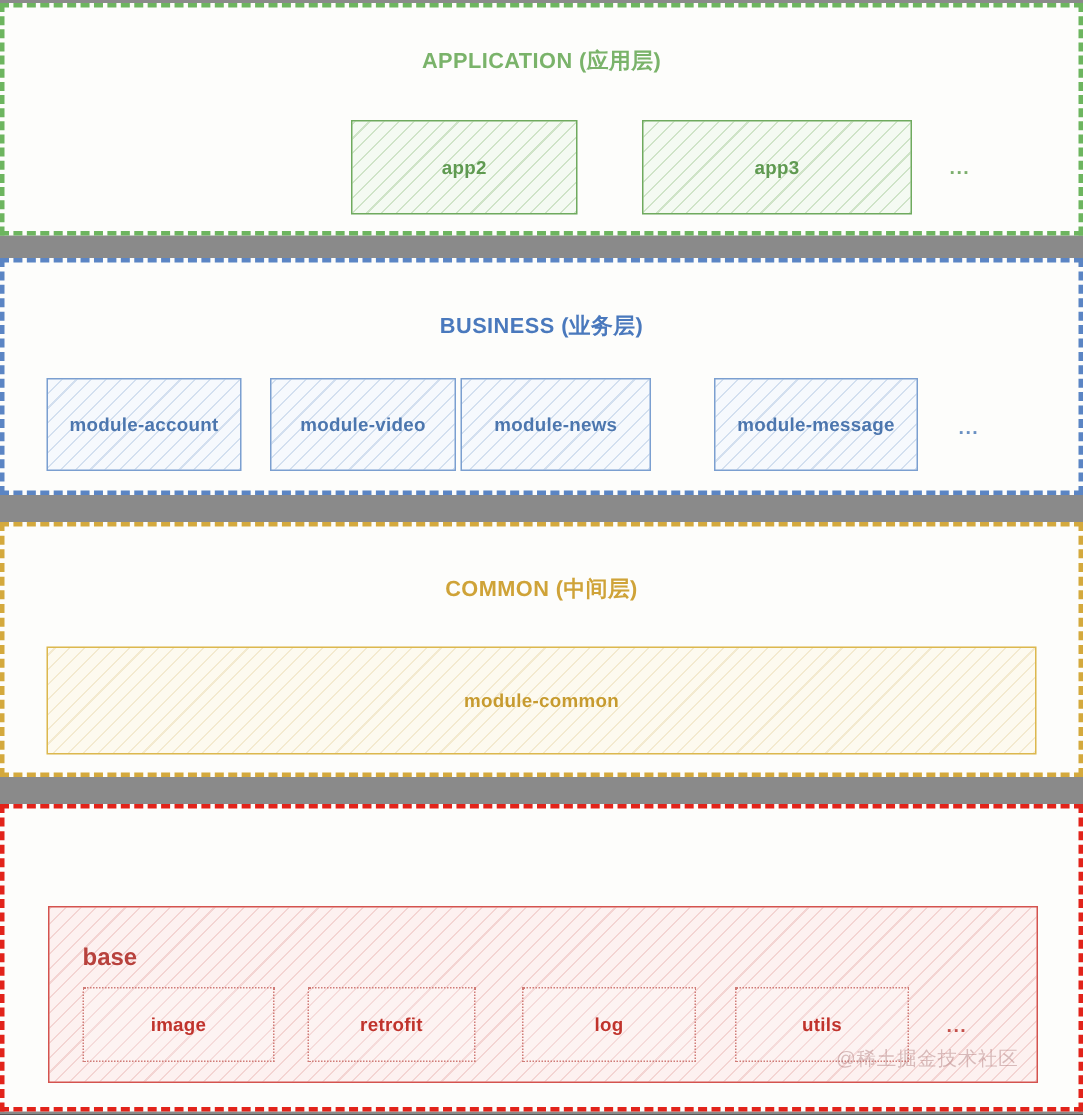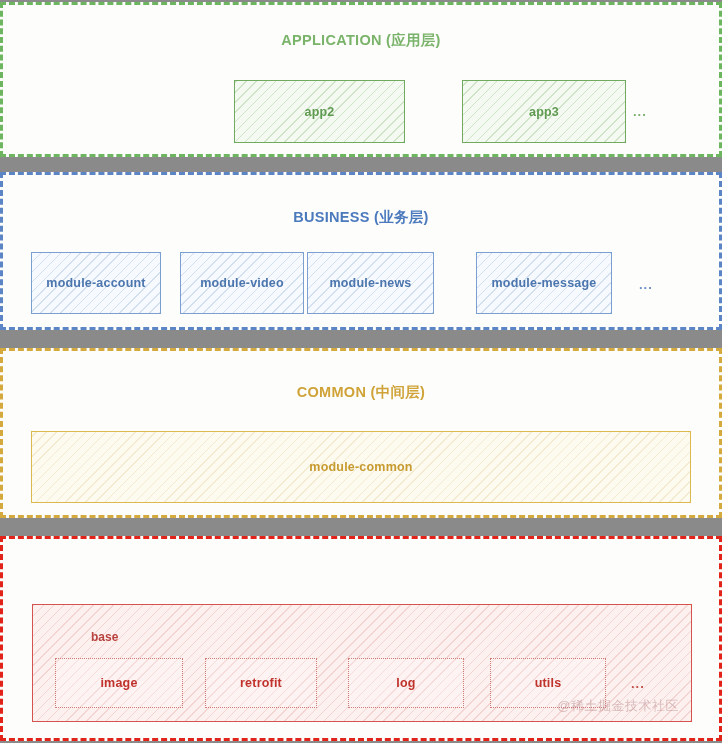--- a/index.html
+++ b/index.html
@@ -81,22 +81,22 @@
     color: #5f9a51;
     background-color: #f4faf2;
     background-image: repeating-linear-gradient(
         -45deg,
         rgba(120,175,100,0.30) 0px,
         rgba(120,175,100,0.30) 1px,
         rgba(255,255,255,0) 1px,
         rgba(255,255,255,0) 7px);
   }
   #app-box-1 { left: 38px;  width: 163px; }
-  #app-box-2 { left: 231px; width: 171px; }
-  #app-box-3 { left: 425px; width: 164px; margin-left: 34px; }
+  #app-box-2 { left: 231px; width: 151px; }
+  #app-box-3 { left: 425px; width: 180px; }
   #app-ellipsis { left: 630px; top: 100px; color: #7cae6d; }
 
   
   #layer-business {
     top: 172px;
     height: 158px;
     border-color: #5b85c4;
   }
   #layer-business .layer-title {
     top: 33px;
@@ -171,24 +171,23 @@
         -45deg,
         rgba(210,110,105,0.22) 0px,
         rgba(210,110,105,0.22) 1px,
         rgba(255,255,255,0) 1px,
         rgba(255,255,255,0) 7px);
   }
   #base-outer-label {
     position: absolute;
     left: 22px;
     top: 25px;
-    font-size: 12px;
+    font-size: 16px;
     font-weight: bold;
     color: #b8423d;
-    margin-left: 36px;
   }
   #base-outer .box {
     top: 53px;
     height: 50px;
     border: 1px dotted #d07b76;
     color: #c0332c;
     background: rgba(255,255,255,0.18);
   }
   #base-box-1 { left: 22px;  width: 128px; }
   #base-box-2 { left: 172px; width: 112px; }

